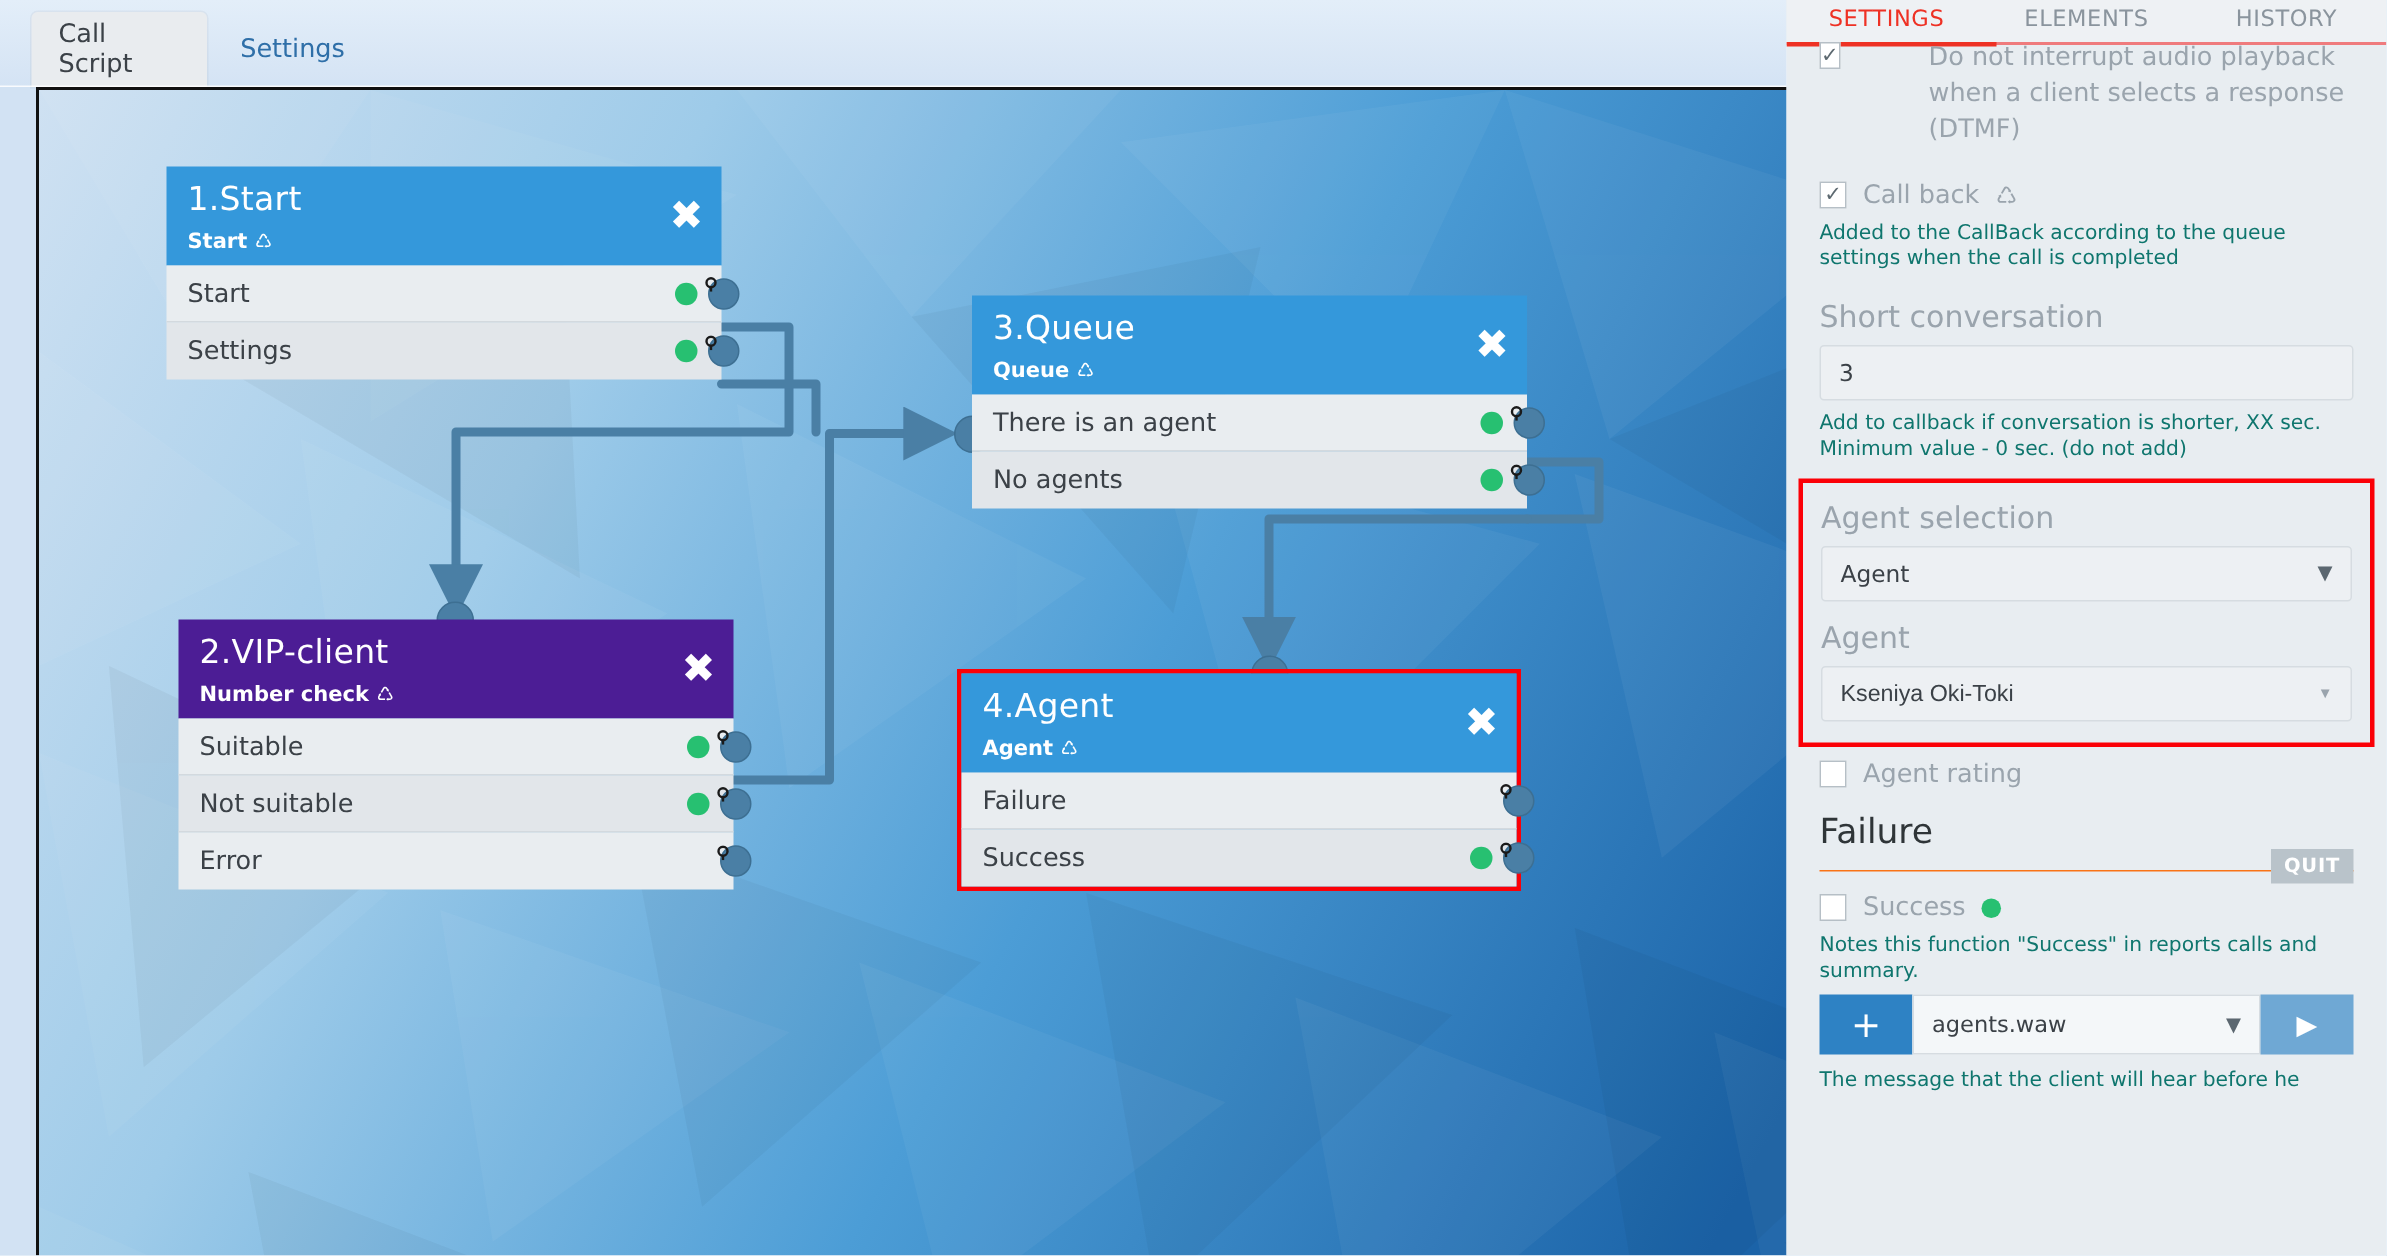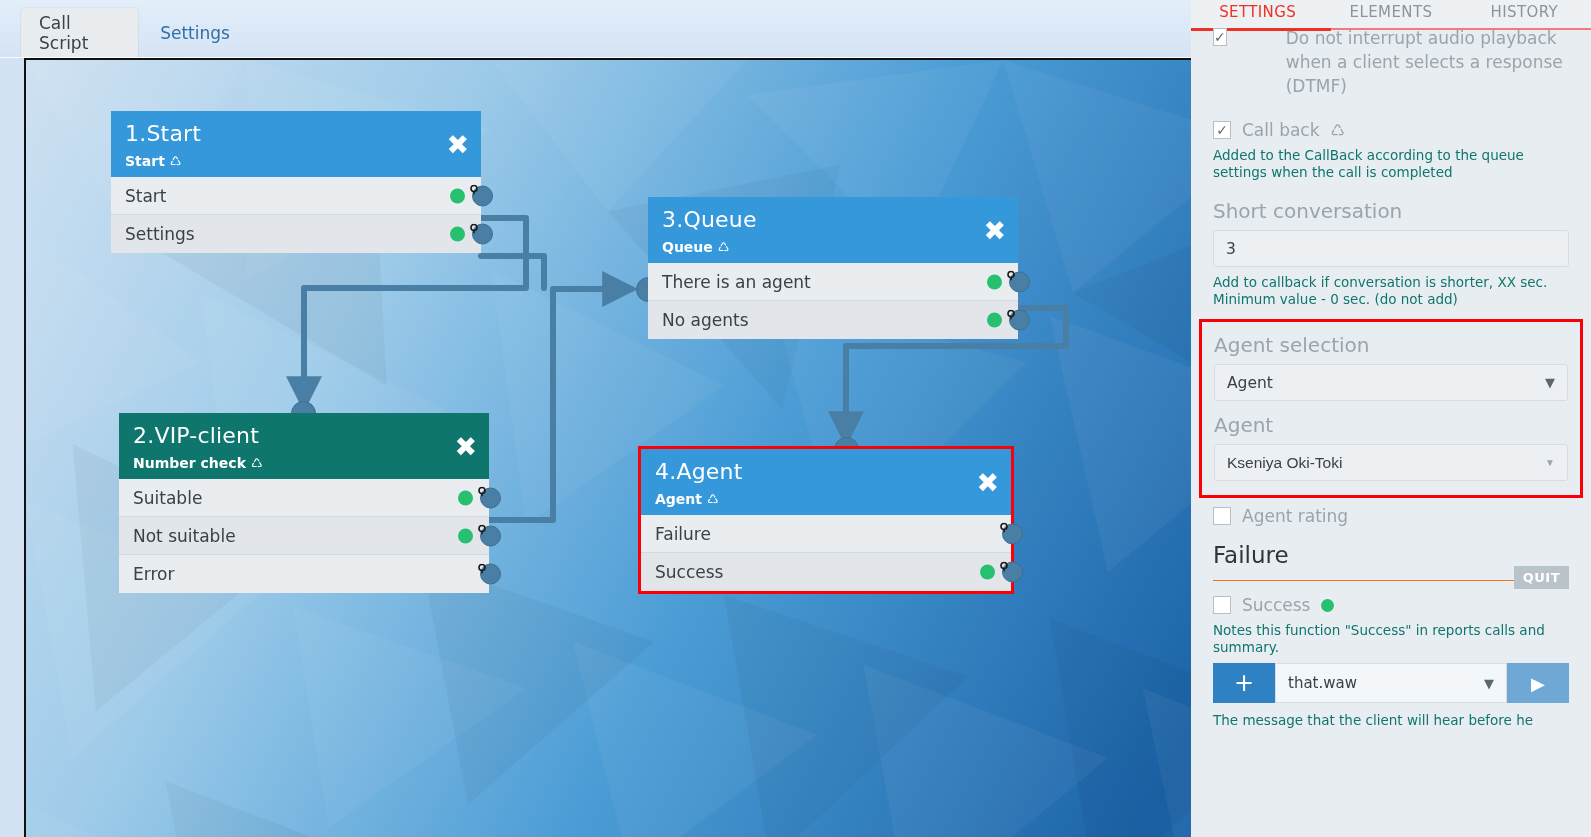--- a/index.html
+++ b/index.html
@@ -52,21 +52,21 @@
   
   #wires { position:absolute; left:0; top:0; width:1163px; height:779px; }
 
   
   .node { position:absolute; }
   .node-head {
     position:relative; padding:10px 14px 8px 14px;
     color:#fff;
   }
   .node-head.blue { background:#3498db; }
-  .node-head.purple { background:#0f766e; }
+  .node-head.purple { background:#4c1d95; }
   .node-title { font-size:22px; font-weight:400; line-height:26px; letter-spacing:0.2px; }
   .node-sub { font-size:14px; font-weight:bold; margin-top:6px; display:flex; align-items:center; gap:5px; }
   .refresh-ico { font-size:13px; }
   .node-close {
     position:absolute; right:12px; top:50%; transform:translateY(-50%);
     font-size:27px; line-height:1; font-weight:bold; color:#fff; cursor:pointer;
     font-family:"DejaVu Sans", sans-serif;
   }
   .node-row {
     position:relative; height:38px; display:flex; align-items:center;
@@ -473,21 +473,21 @@
     <div class="check-row" style="margin-top:14px;">
       <div class="checkbox"></div>
       <div class="check-label">Success</div>
       <span class="dot-green" style="width:13px;height:13px;margin:0;"></span>
     </div>
     <div class="hint">Notes this function "Success" in reports calls and summary.</div>
 
     <div id="playrow">
       <div id="btn-add">+</div>
       <div id="file-sel">
-        <span>that.waw</span>
+        <span>agents.waw</span>
         <span class="chev">▼</span>
       </div>
       <div id="btn-play">▶</div>
     </div>
     <div class="hint" style="margin-top:9px;">The message that the client will hear before he</div>
 
   </div>
 </div>
 
 </body></html>

